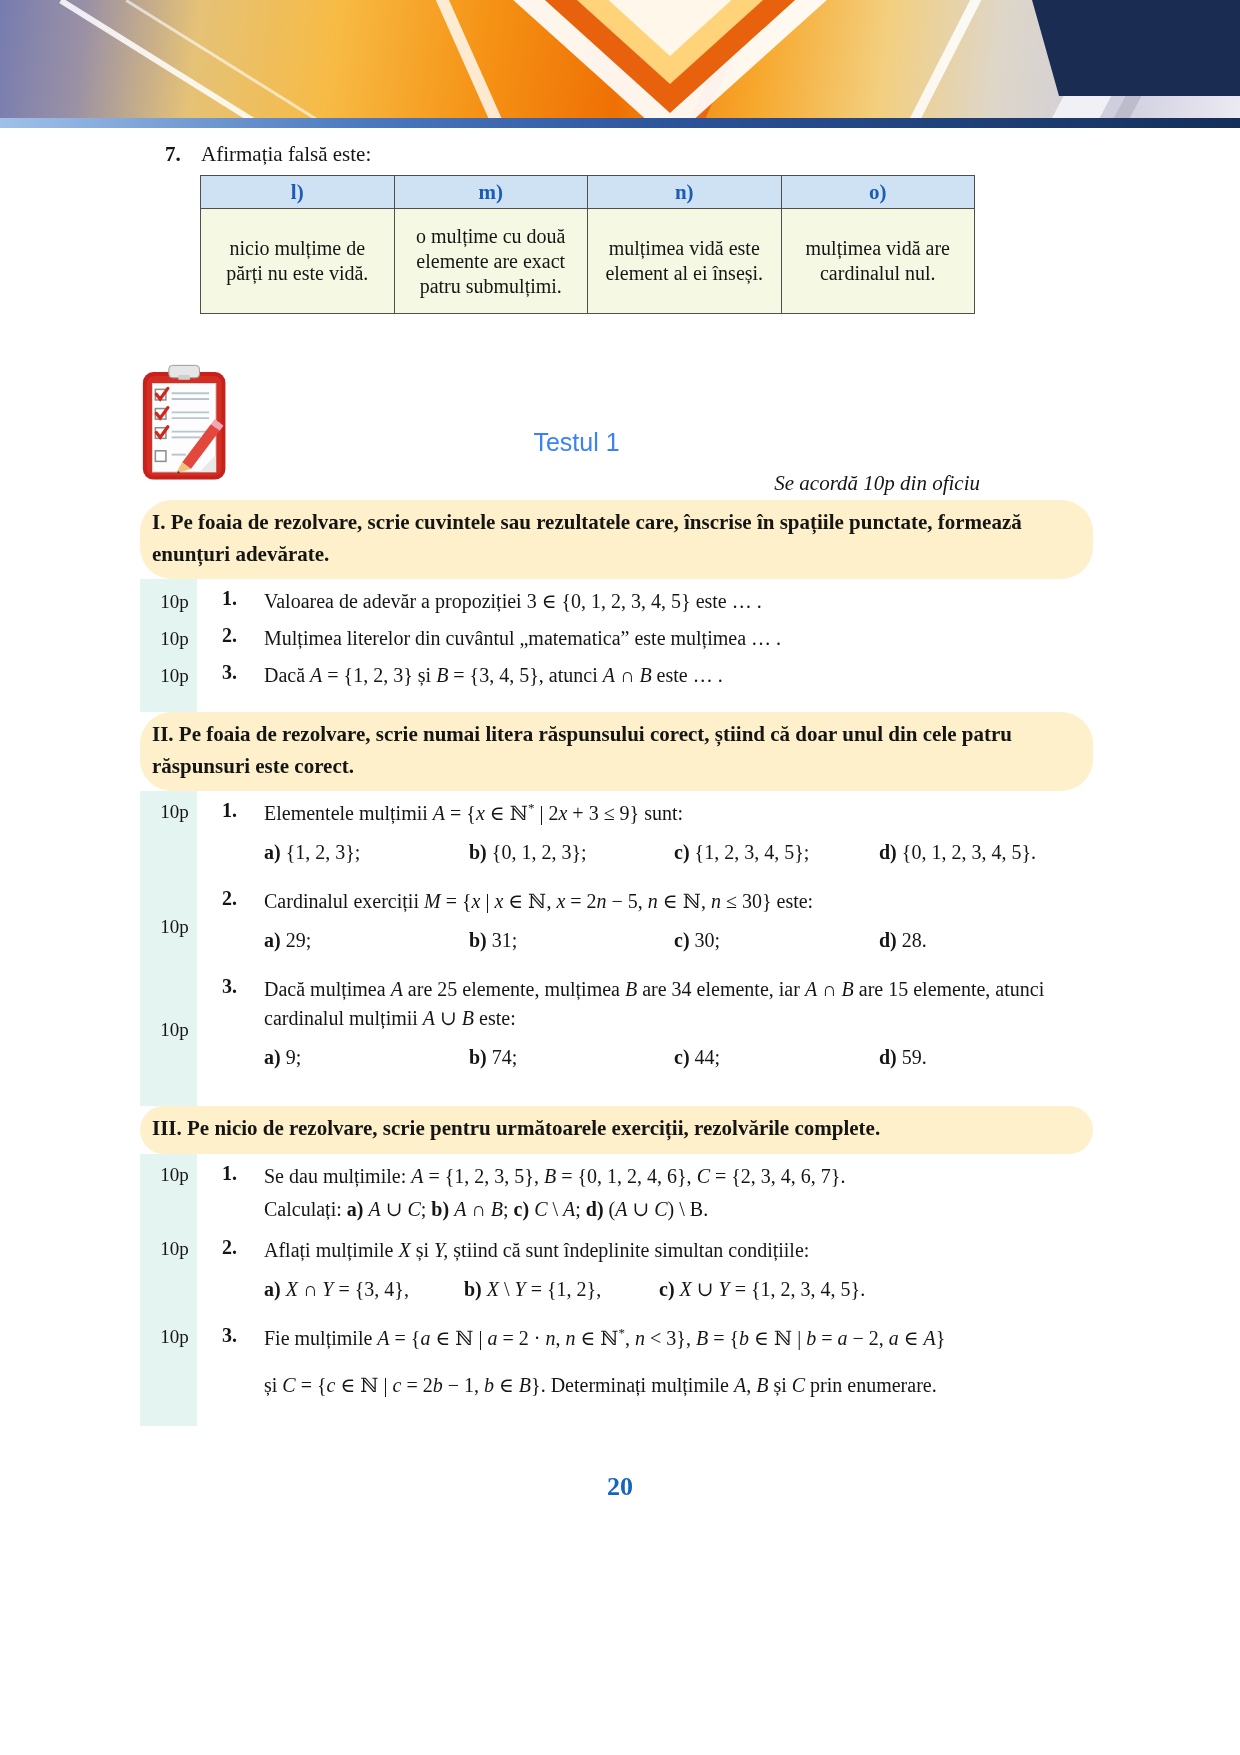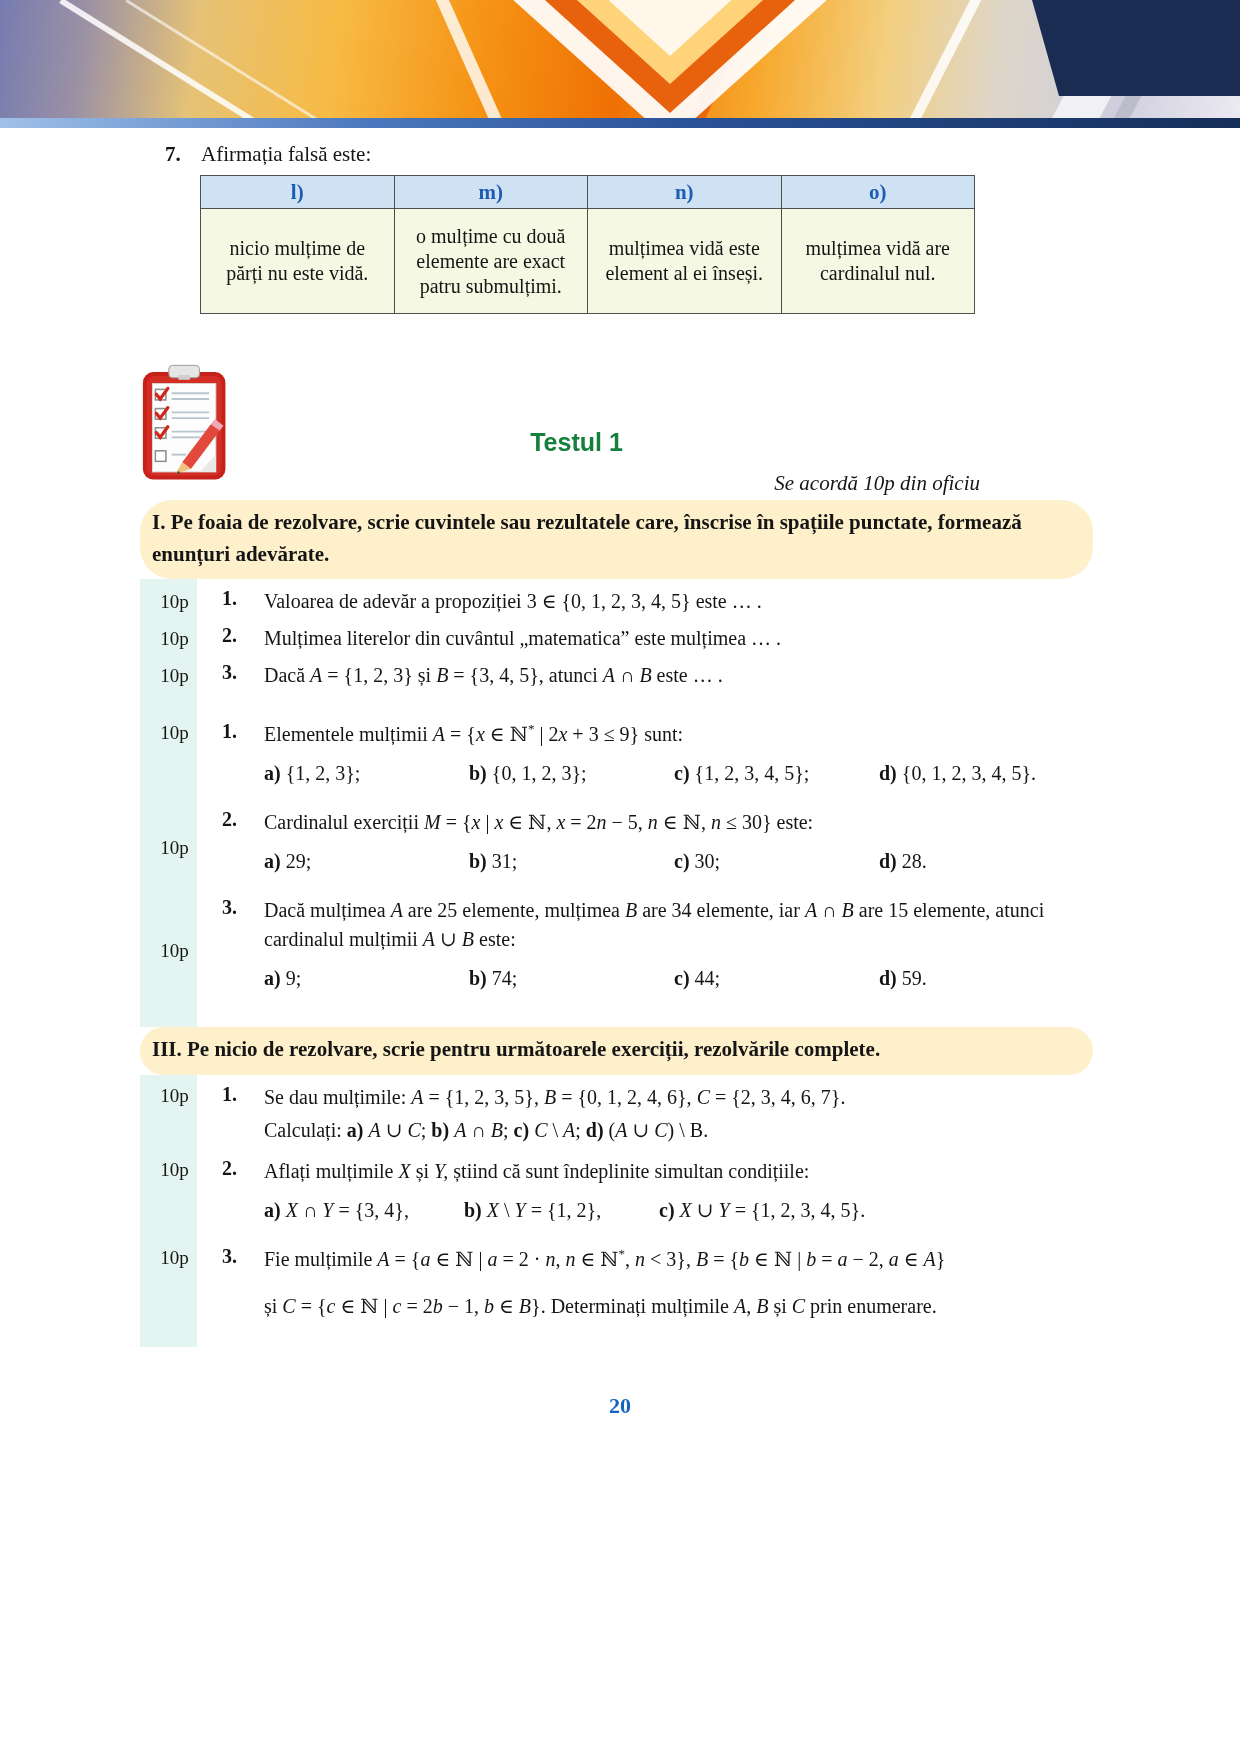--- a/index.html
+++ b/index.html
@@ -37,21 +37,21 @@
   table.q7{border-collapse:collapse;margin-left:60px;width:775px;table-layout:fixed;}
   table.q7 th,table.q7 td{border:1px solid #4f4f4f;text-align:center;vertical-align:middle;
         font-size:20px;line-height:1.25;padding:3px 10px;}
   table.q7 th{background:#cfe2f4;color:#1d5cb2;font-weight:bold;height:26px;font-size:21px;}
   table.q7 td{background:#f5f8e3;height:98px;}
 
   
   .test-head{position:relative;margin-top:48px;min-height:138px;}
   .clipboard{position:absolute;left:0;top:0;}
   .test-title{margin:0 80px 0 0;padding-top:66px;text-align:center;
-        font-family:"Liberation Sans","DejaVu Sans",sans-serif;font-size:25px;font-weight:bold;color:#15803d;}
+        font-family:"Liberation Sans","DejaVu Sans",sans-serif;font-size:25px;font-weight:normal;color:#3b82f6;}
   .bonus{margin-top:14px;padding-right:113px;text-align:right;font-style:italic;font-size:21px;}
 
   
   .band{background:#fdf0cb;padding:7px 12px 9px 12px;font-size:21px;font-weight:bold;
         line-height:1.5;box-sizing:border-box;width:953px;border-radius:32px;}
   .items{position:relative;padding:8px 0 14px 70px;box-sizing:border-box;}
   .items::before{content:"";position:absolute;left:0;top:0;bottom:0;width:57px;background:#e4f4f0;}
   .item{display:flex;margin-bottom:8px;position:relative;}
   .pts{flex:none;width:69px;margin-left:-70px;margin-right:13px;text-align:center;
        font-size:19px;align-self:flex-start;padding-top:2px;}
@@ -62,21 +62,21 @@
   .iline.gap-top{margin-top:18px;}
   .opts{display:grid;grid-template-columns:repeat(4,1fr);width:820px;margin:10px 0 12px 0;}
   .opts.three{grid-template-columns:200px 195px 1fr;}
   .opt{white-space:nowrap;}
   .opt-label{font-weight:bold;}
   .run-i{font-style:italic;}
   .run-b{font-weight:bold;}
   sup{font-size:13px;}
 
   
-  .pagenum{margin-top:46px;text-align:center;font-size:22px;font-weight:bold;color:#1565c0;
+  .pagenum{margin-top:46px;text-align:center;font-size:26px;font-weight:bold;color:#1565c0;
         font-family:"Liberation Serif","DejaVu Serif",serif;}
 </style>
 </head>
 <body>
 
 <div class="page">
 
   <div class="banner">
     <div class="bn bn-base"></div>
     <div class="bn stripe st1"></div>
@@ -171,20 +171,21 @@
         <span class="inum">2.</span>
         <span class="ibody"><span class="iline"><span>Mulțimea literelor din cuvântul „matematica” este mulțimea … .</span></span></span>
       </div>
       <div class="item">
         <span class="pts center">10p</span>
         <span class="inum">3.</span>
         <span class="ibody"><span class="iline"><span>Dacă </span><span class="run-i">A</span><span> = {1, 2, 3} și </span><span class="run-i">B</span><span> = {3, 4, 5}, atunci </span><span class="run-i">A</span><span> ∩ </span><span class="run-i">B</span><span> este … .</span></span></span>
       </div>
     </div>
 
+    <div class="band">II.  Pe foaia de rezolvare, scrie numai litera răspunsului corect, știind că doar unul din cele patru răspunsuri este corect.</div>
     <div class="items">
 
       <div class="item">
         <span class="pts">10p</span>
         <span class="inum">1.</span>
         <div class="ibody">
           <div class="iline"><span>Elementele mulțimii </span><span class="run-i">A</span><span> = {</span><span class="run-i">x</span><span> ∈ ℕ</span><sup>*</sup><span> | 2</span><span class="run-i">x</span><span> + 3 ≤ 9} sunt:</span></div>
           <div class="opts">
             <span class="opt"><span class="opt-label">a)</span> <span><span>{1, 2, 3};</span></span></span>
             <span class="opt"><span class="opt-label">b)</span> <span><span>{0, 1, 2, 3};</span></span></span>

